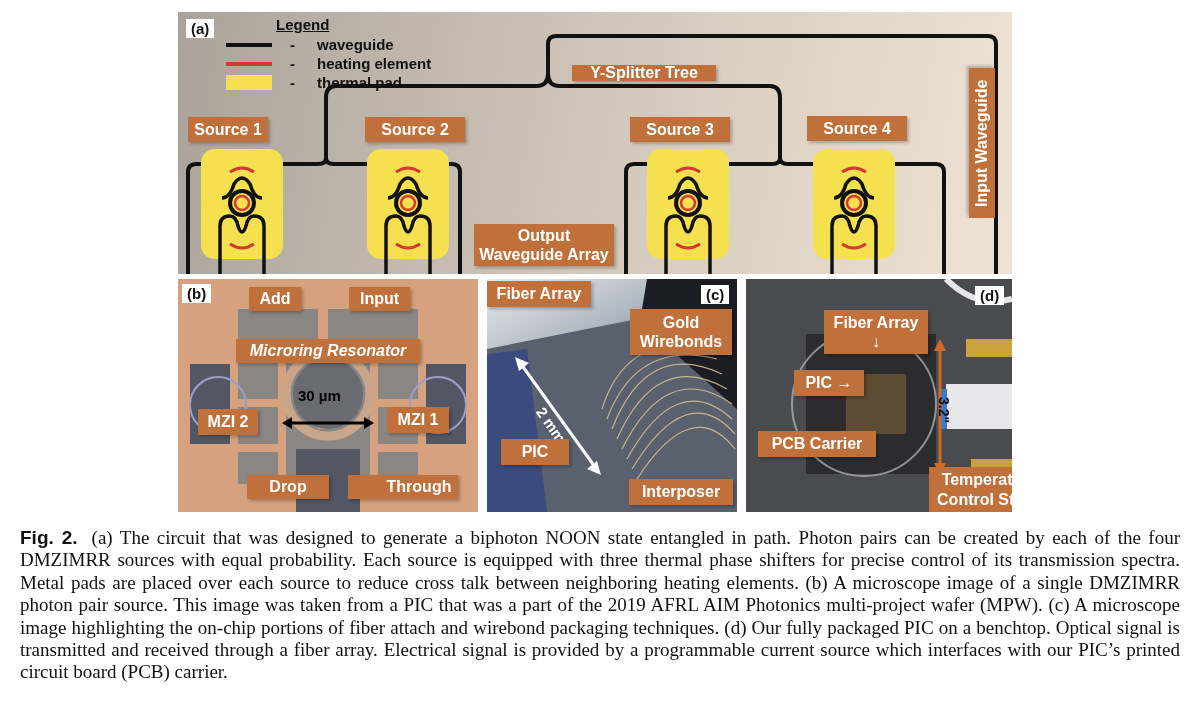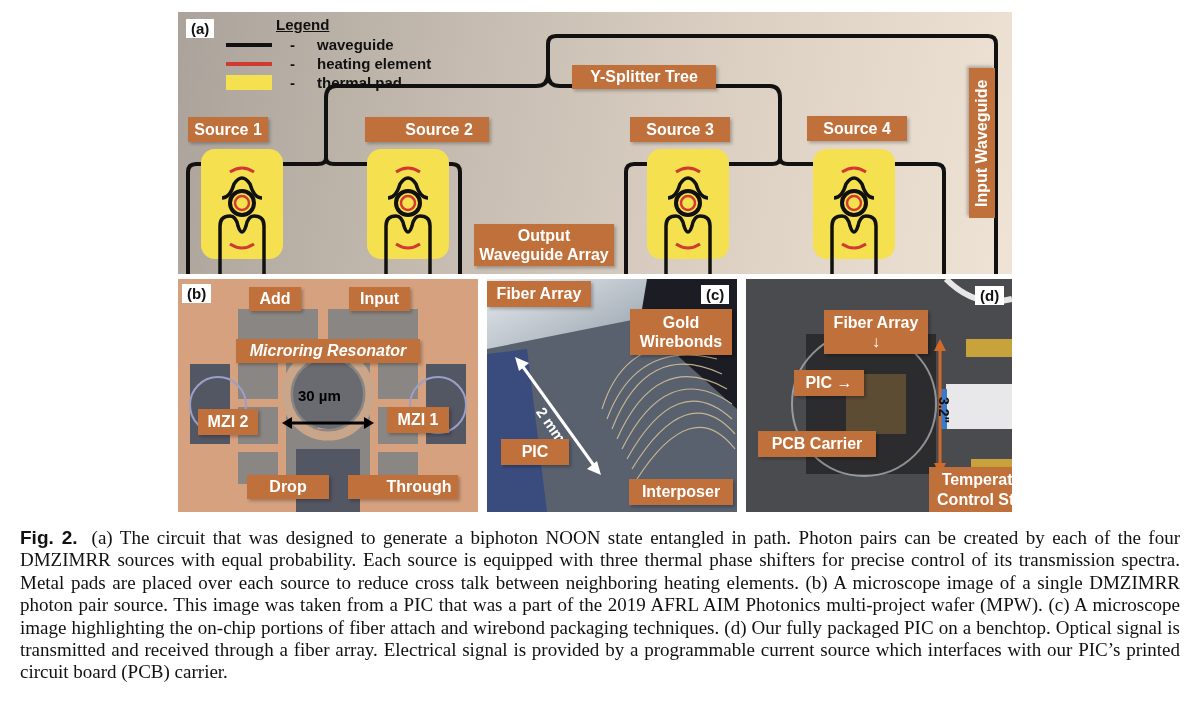--- a/index.html
+++ b/index.html
@@ -52,23 +52,23 @@
     <span class="sw" style="height:4px;background:#d13a32;"></span>
     <span class="dash">-</span>
     <span>heating element</span>
   </div>
   <div class="legend-row" style="top:62px;">
     <span class="sw" style="height:15px;background:#f5e14f;"></span>
     <span class="dash">-</span>
     <span>thermal pad</span>
   </div>
 
-  <div class="lbl" style="left:394px;top:53px;width:144px;height:24px;">Y-Splitter Tree</div>
+  <div class="lbl" style="left:394px;top:53px;width:144px;height:16px;">Y-Splitter Tree</div>
   <div class="lbl" style="left:10px;top:105px;width:80px;height:25px;">Source 1</div>
-  <div class="lbl" style="left:187px;top:105px;width:100px;height:25px;padding-left:24px;">Source 2</div>
+  <div class="lbl" style="left:187px;top:105px;width:100px;height:25px;">Source 2</div>
   <div class="lbl" style="left:452px;top:105px;width:100px;height:25px;">Source 3</div>
   <div class="lbl" style="left:629px;top:104px;width:100px;height:25px;">Source 4</div>
   <div class="lbl" style="left:296px;top:212px;width:140px;height:42px;flex-direction:column;">
     <span>Output</span>
     <span>Waveguide Array</span>
   </div>
   <div class="lbl vert" style="left:791px;top:56px;width:26px;height:150px;">Input Waveguide</div>
 
   <svg width="834" height="262">
     <g id="src-tmpl">

